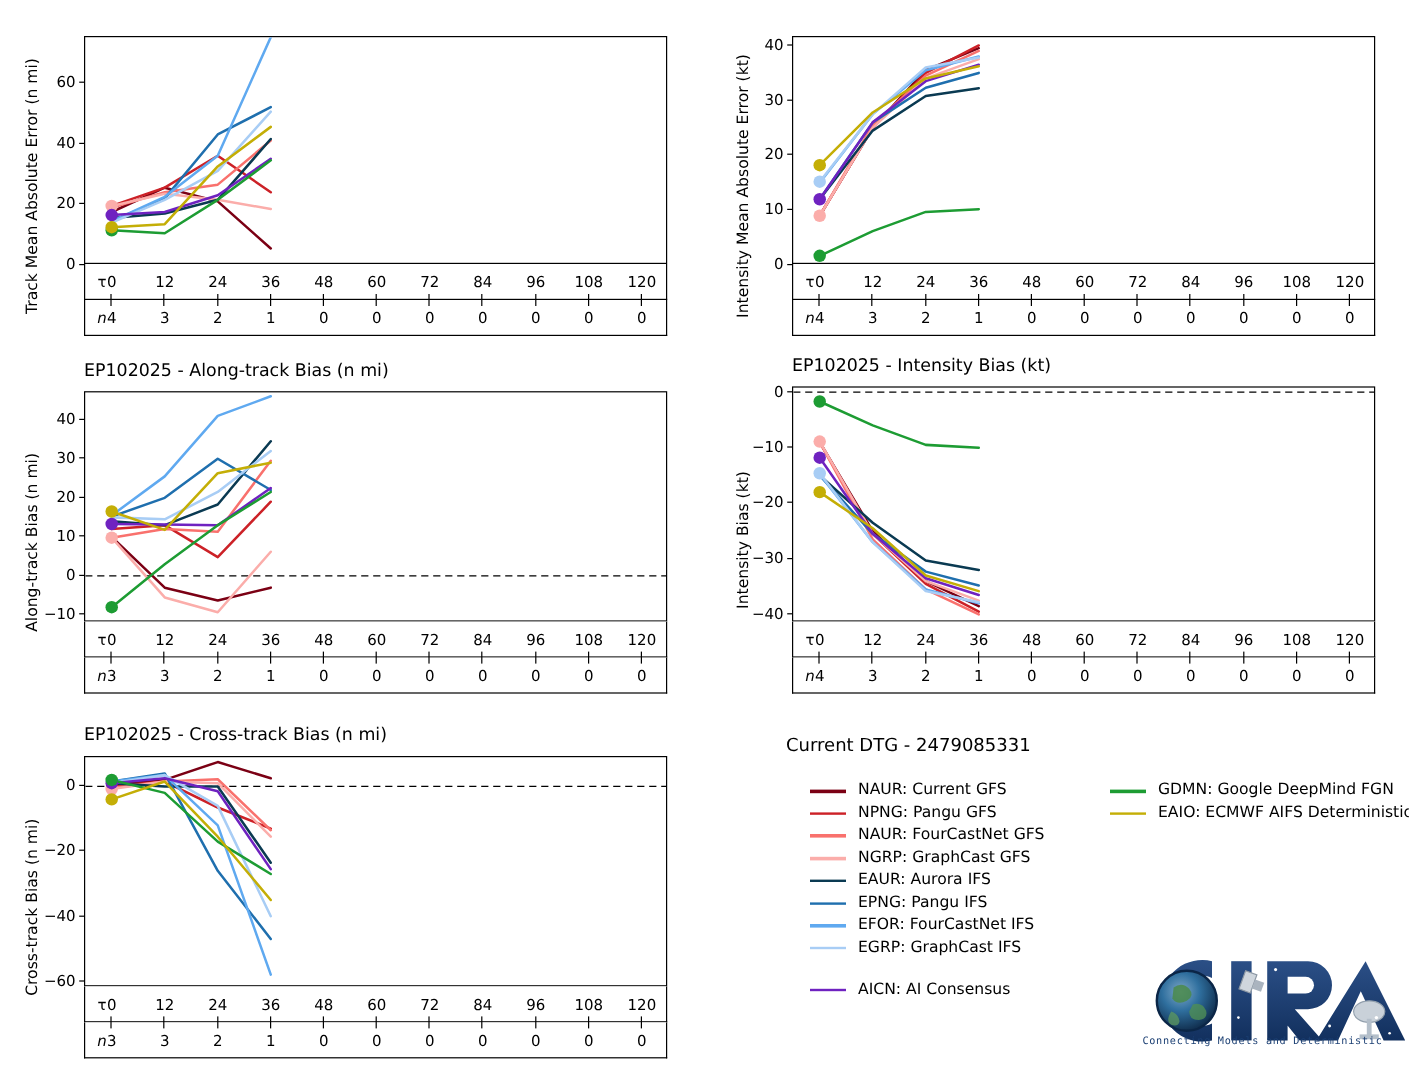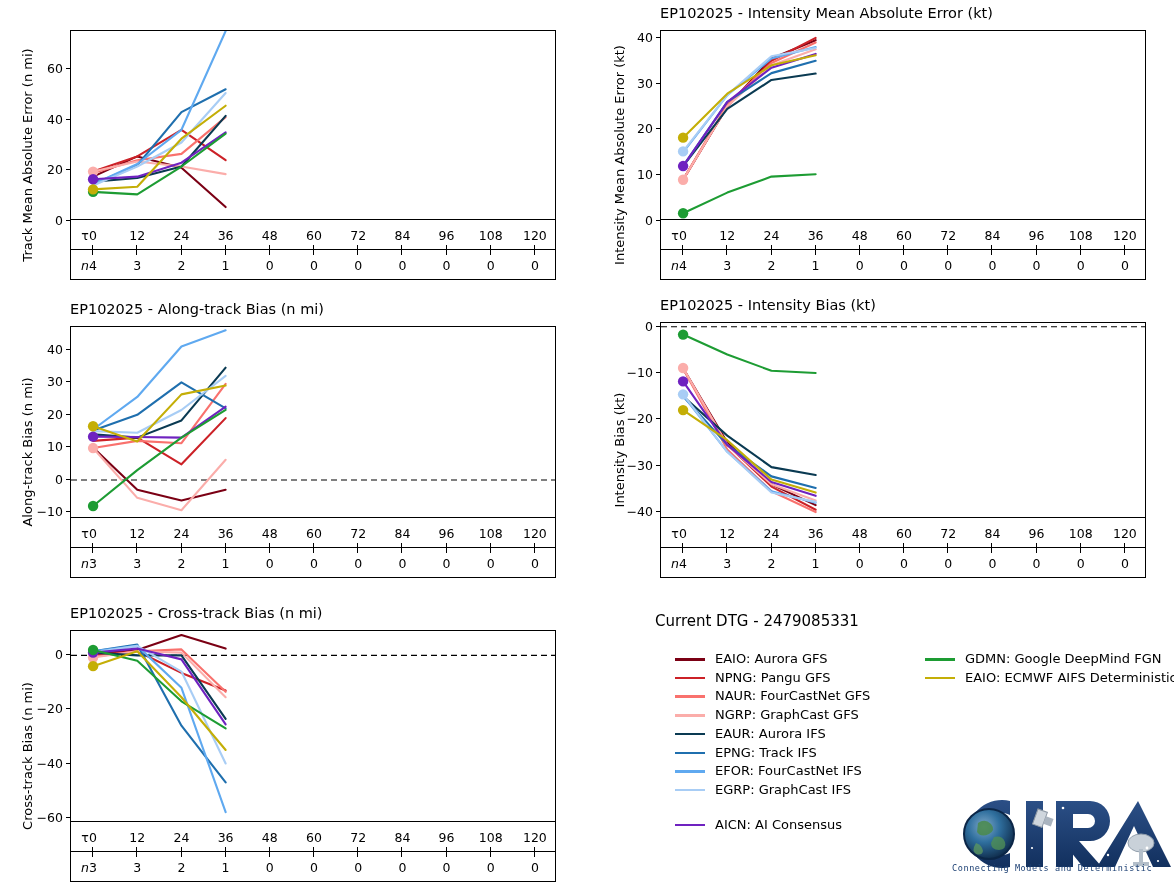--- a/index.html
+++ b/index.html
@@ -90,21 +90,20 @@
       <div class="tickmark" style="left: 224.6px; top: 245px; height: 10px;"></div>
       <div class="tickmark" style="left: 268.8px; top: 245px; height: 10px;"></div>
       <div class="tickmark" style="left: 313px; top: 245px; height: 10px;"></div>
       <div class="tickmark" style="left: 357.2px; top: 245px; height: 10px;"></div>
       <div class="tickmark" style="left: 401.4px; top: 245px; height: 10px;"></div>
       <div class="tickmark" style="left: 445.5px; top: 245px; height: 10px;"></div>
       <div class="tickmark" style="left: 489.7px; top: 245px; height: 10px;"></div>
       <div class="tickmark" style="left: 533.9px; top: 245px; height: 10px;"></div>
     </div>
     <div class="panel" style="left: 0px; top: 0px; width: 1174px; height: 894px; pointer-events: none;">
-      <div class="ptitle" style="left: 660px; top: 5px;">EP102025 - Intensity Mean Absolute Error (kt)</div>
       <div class="ylabel" style="left: 612px; top: 280px; width: 250px;">Intensity Mean Absolute Error (kt)</div>
       <div class="plotbox" style="left: 660px; top: 30px; width: 486px; height: 190px;">
         <svg width="486" height="190">
           <path d="M22.09 148.80 L66.27 75.54 L110.45 27.47 L154.64 9.16" fill="none" stroke="#7b0014" stroke-width="2.1" stroke-linejoin="round" stroke-linecap="round"></path>
           <path d="M22.09 148.80 L66.27 75.54 L110.45 29.76 L154.64 6.87" fill="none" stroke="#cc2127" stroke-width="2.1" stroke-linejoin="round" stroke-linecap="round"></path>
           <path d="M22.09 148.80 L66.27 73.25 L110.45 32.05 L154.64 11.45" fill="none" stroke="#f9716d" stroke-width="2.1" stroke-linejoin="round" stroke-linecap="round"></path>
           <path d="M22.09 148.80 L66.27 75.54 L110.45 34.34 L154.64 18.31" fill="none" stroke="#fbadaa" stroke-width="2.1" stroke-linejoin="round" stroke-linecap="round"></path>
           <path d="M22.09 135.06 L66.27 77.83 L110.45 48.99 L154.64 42.58" fill="none" stroke="#0a3a52" stroke-width="2.1" stroke-linejoin="round" stroke-linecap="round"></path>
           <path d="M22.09 135.06 L66.27 70.96 L110.45 42.12 L154.64 29.76" fill="none" stroke="#1f6fae" stroke-width="2.1" stroke-linejoin="round" stroke-linecap="round"></path>
           <path d="M22.09 121.33 L66.27 64.10 L110.45 27.47 L154.64 16.02" fill="none" stroke="#5fa9f0" stroke-width="2.1" stroke-linejoin="round" stroke-linecap="round"></path>
@@ -389,41 +388,41 @@
       <div class="tickmark" style="left: 489.7px; top: 847px; height: 10px;"></div>
       <div class="tickmark" style="left: 533.9px; top: 847px; height: 10px;"></div>
     </div>
   </div>
 
 <div class="panel" style="left:655px;top:612px;width:519px;height:240px;">
   <div class="lg-title" style="left:0px;top:0px;">Current DTG - 2479085331</div>
   <div id="legend-col1">
       <div class="lg-item" style="left: 20px; top: 38px; width: 260px;">
         <span class="lg-swatch" style="background: rgb(123, 0, 20);"></span>
-        <span class="lg-text">EAIO: Aurora GFS</span>
+        <span class="lg-text">NAUR: Current GFS</span>
       </div>
       <div class="lg-item" style="left: 20px; top: 56.7px; width: 260px;">
         <span class="lg-swatch" style="background: rgb(204, 33, 39);"></span>
         <span class="lg-text">NPNG: Pangu GFS</span>
       </div>
       <div class="lg-item" style="left: 20px; top: 75.4px; width: 260px;">
         <span class="lg-swatch" style="background: rgb(249, 113, 109);"></span>
         <span class="lg-text">NAUR: FourCastNet GFS</span>
       </div>
       <div class="lg-item" style="left: 20px; top: 94.1px; width: 260px;">
         <span class="lg-swatch" style="background: rgb(251, 173, 170);"></span>
         <span class="lg-text">NGRP: GraphCast GFS</span>
       </div>
       <div class="lg-item" style="left: 20px; top: 112.8px; width: 260px;">
         <span class="lg-swatch" style="background: rgb(10, 58, 82);"></span>
         <span class="lg-text">EAUR: Aurora IFS</span>
       </div>
       <div class="lg-item" style="left: 20px; top: 131.5px; width: 260px;">
         <span class="lg-swatch" style="background: rgb(31, 111, 174);"></span>
-        <span class="lg-text">EPNG: Track IFS</span>
+        <span class="lg-text">EPNG: Pangu IFS</span>
       </div>
       <div class="lg-item" style="left: 20px; top: 150.2px; width: 260px;">
         <span class="lg-swatch" style="background: rgb(95, 169, 240);"></span>
         <span class="lg-text">EFOR: FourCastNet IFS</span>
       </div>
       <div class="lg-item" style="left: 20px; top: 168.9px; width: 260px;">
         <span class="lg-swatch" style="background: rgb(168, 205, 245);"></span>
         <span class="lg-text">EGRP: GraphCast IFS</span>
       </div>
       <div class="lg-item" style="left: 20px; top: 187.6px; width: 260px; margin-top: 16px;">

